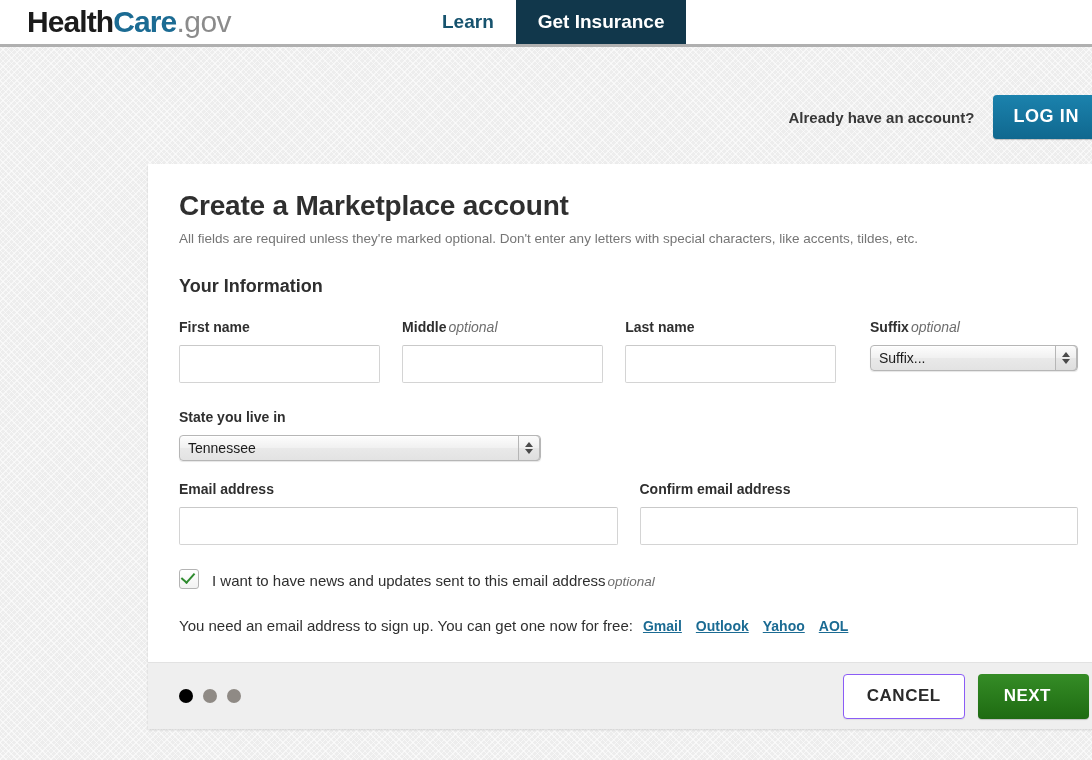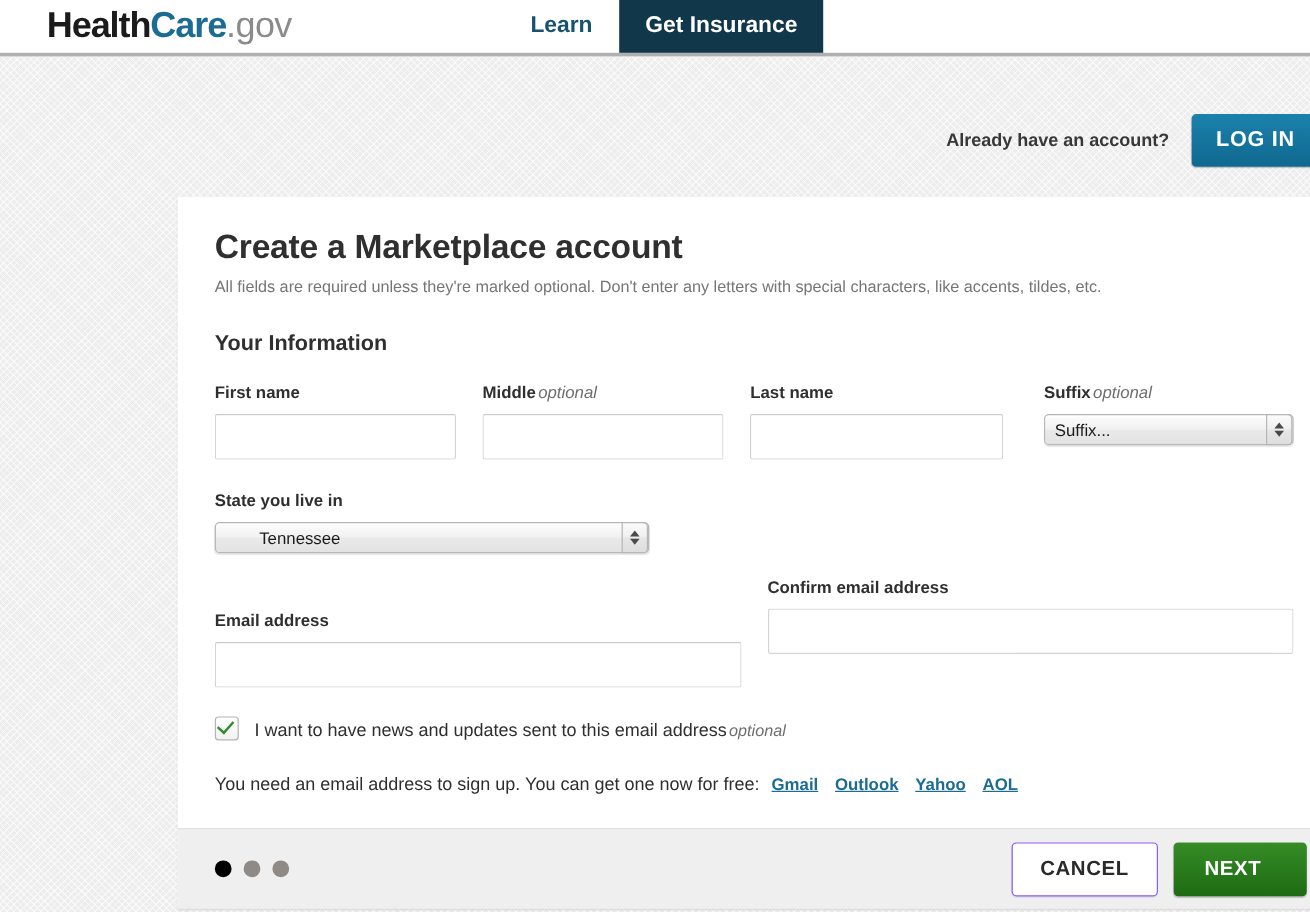--- a/index.html
+++ b/index.html
@@ -30,21 +30,21 @@
   
   #header {
     position: relative;
     height: 44px;
     background: #ffffff;
     border-bottom: 3px solid #b0b0b0;
     box-sizing: content-box;
   }
   #logo {
     position: absolute;
-    left: 39px;
+    left: 27px;
     top: 2px;
     font-size: 30px;
     font-weight: bold;
     letter-spacing: -0.9px;
     white-space: nowrap;
     line-height: 40px;
     cursor: pointer;
   }
   #logo .lg-health { color: #1b1b1b; }
   #logo .lg-care   { color: #1b6b93; }
@@ -223,28 +223,28 @@
   .col-first  { width: 208px; }
   .col-middle { width: 208px; }
   .col-last   { width: 218px; }
   .col-suffix { width: 208px; margin-left: 12px; }
   .col-first .text-input,
   .col-middle .text-input,
   .col-last .text-input { width: 100%; }
   .col-suffix .mac-select { width: 208px; }
 
   .row-state { margin-bottom: 20px; }
-  .row-state .mac-select { width: 362px; padding-left: 28px; }
+  .row-state .mac-select { width: 362px; }
 
   .row-email {
     display: flex;
     gap: 22px;
     margin-bottom: 24px;
   }
-  .col-email   { width: 440px; margin-top: 28px; }
+  .col-email   { width: 440px; }
   .col-confirm { width: 440px; }
   .col-email .text-input,
   .col-confirm .text-input { width: 100%; }
 
   
   .row-check {
     display: flex;
     align-items: flex-end;
     margin-bottom: 28px;
     margin-top: 2px;

